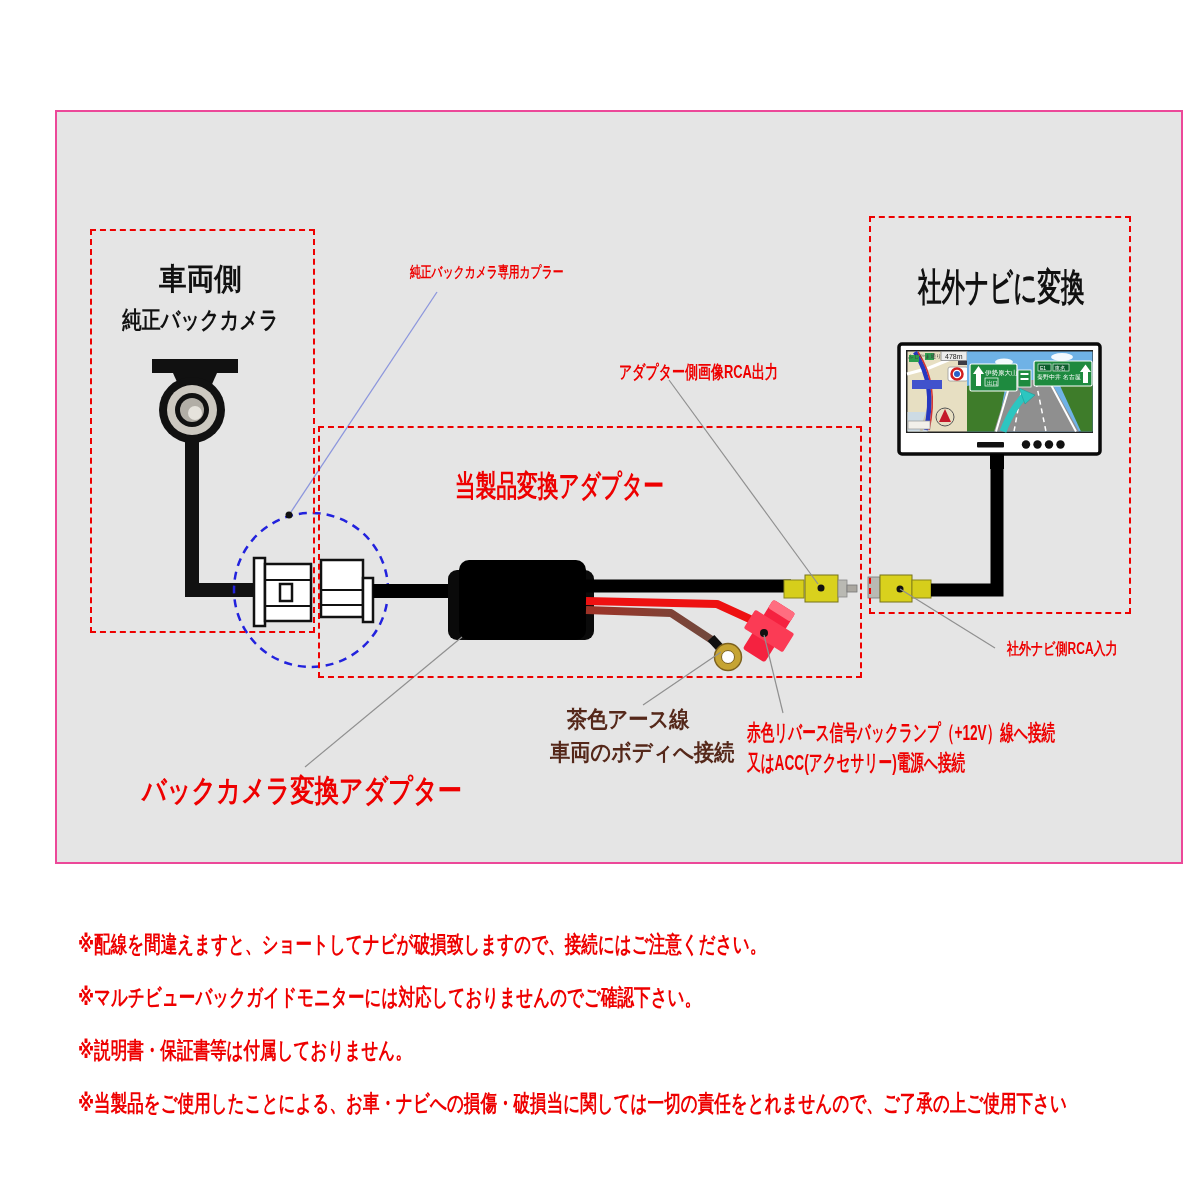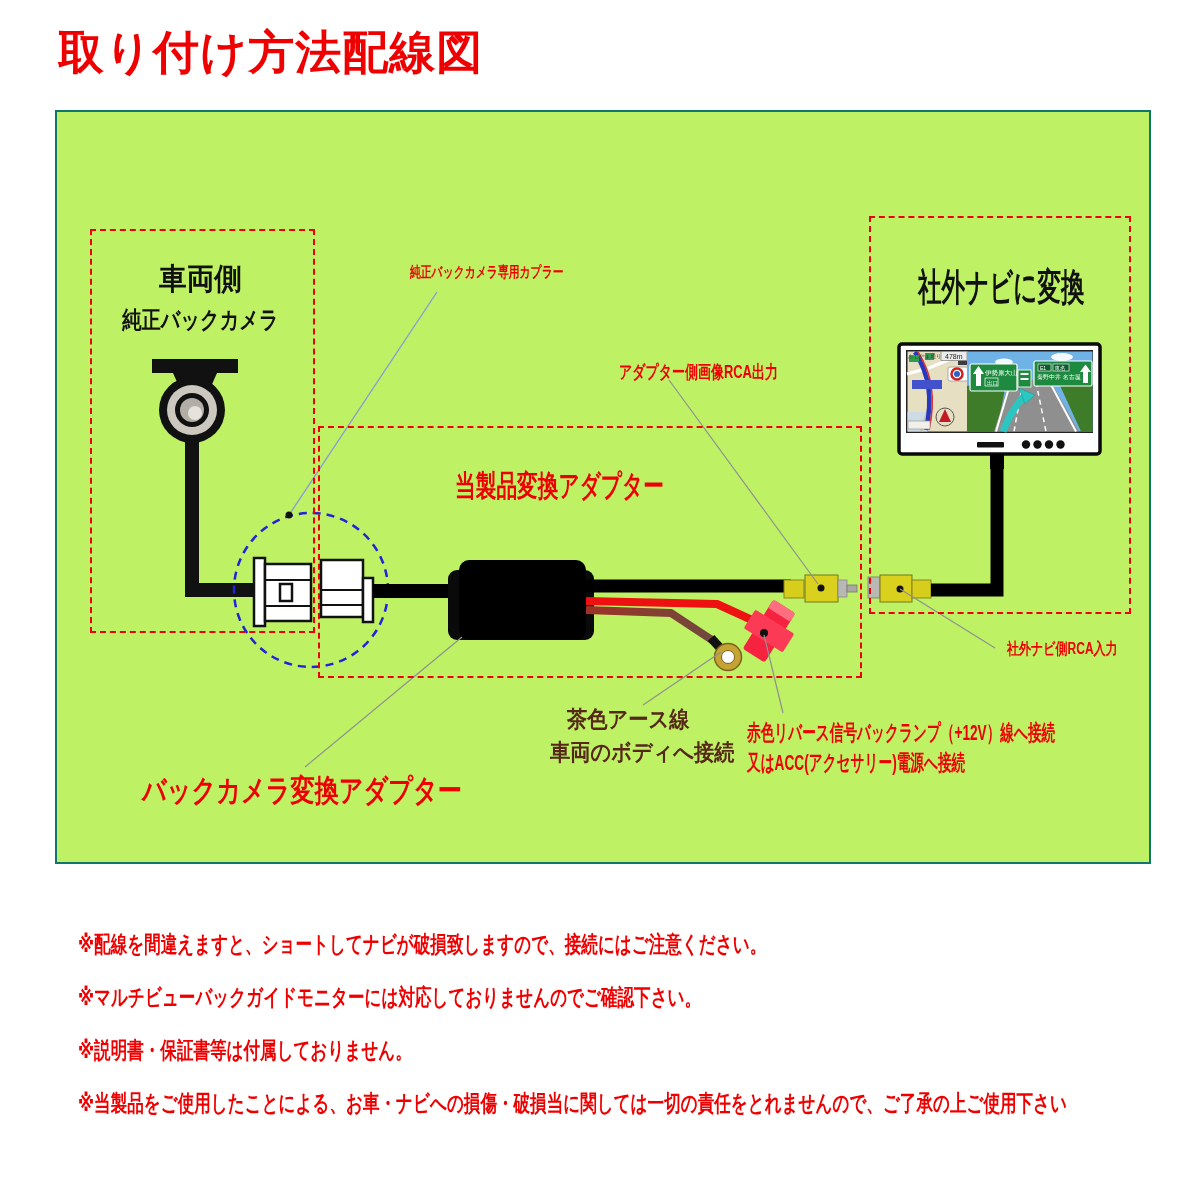--- a/index.html
+++ b/index.html
@@ -1,40 +1,39 @@
 <!DOCTYPE html>
 <html><head>
 <meta charset="utf-8">
 <style>
   html,body{margin:0;padding:0;background:#ffffff;}
   .page{position:relative;width:1200px;height:1200px;background:#fff;overflow:hidden;
         font-family:"Liberation Sans","DejaVu Sans",sans-serif;}
   .title{position:absolute;left:58px;top:22px;margin:0;font-size:46px;font-weight:bold;
          color:#ee0000;white-space:nowrap;letter-spacing:1px;}
   .frame{position:absolute;left:55px;top:110px;width:1092px;height:750px;
-         border:2px solid #0f766e;background:#bef264;}
+         border:2px solid #ec4899;background:#e5e5e5;padding-left:32px;}
   .frame svg{position:absolute;left:0;top:0;}
   .dash{position:absolute;border:2px dashed #ee0000;}
   .box-vehicle{left:33px;top:117px;width:221px;height:400px;}
   .box-adapter{left:261px;top:314px;width:540px;height:248px;}
   .box-navi{left:812px;top:104px;width:258px;height:394px;}
   .lbl{position:absolute;white-space:nowrap;font-weight:bold;transform-origin:left top;}
   .ctr{text-align:center;transform-origin:center top;}
   .red{color:#ee0000;}
   .blk{color:#111111;}
   .brown{color:#55281a;}
   .note{position:absolute;left:78px;white-space:nowrap;font-weight:bold;color:#ee0000;
         font-size:23px;transform:scaleX(0.72);transform-origin:left top;}
 </style>
 </head>
 <body>
 
 <div class="page">
 
-  <h1 class="title">取り付け方法配線図</h1>
 
   <div class="frame">
 
     <svg width="1092" height="750" viewBox="0 0 1092 750">
       <defs>
         <linearGradient id="gBrown" x1="0" y1="0" x2="1" y2="0">
           <stop offset="0" stop-color="#9e3226"></stop>
             <stop offset="1" stop-color="#6f4a3e"></stop>
         </linearGradient>
       </defs>

